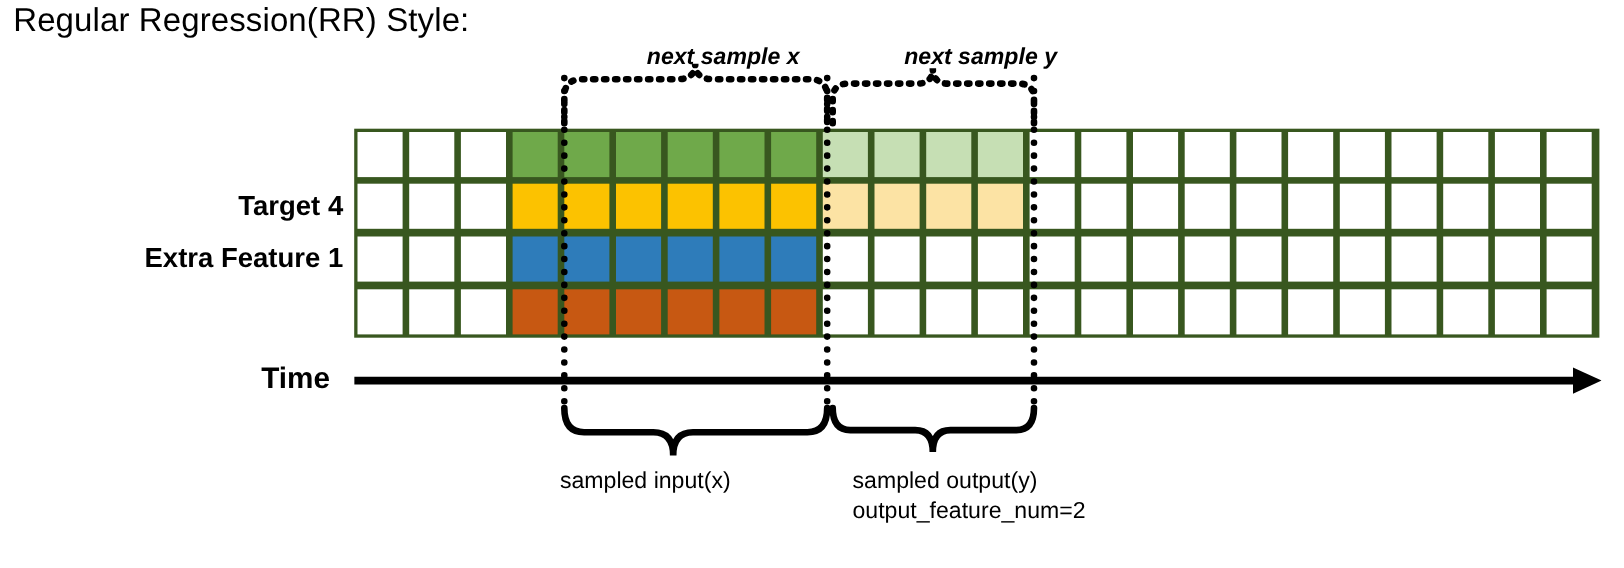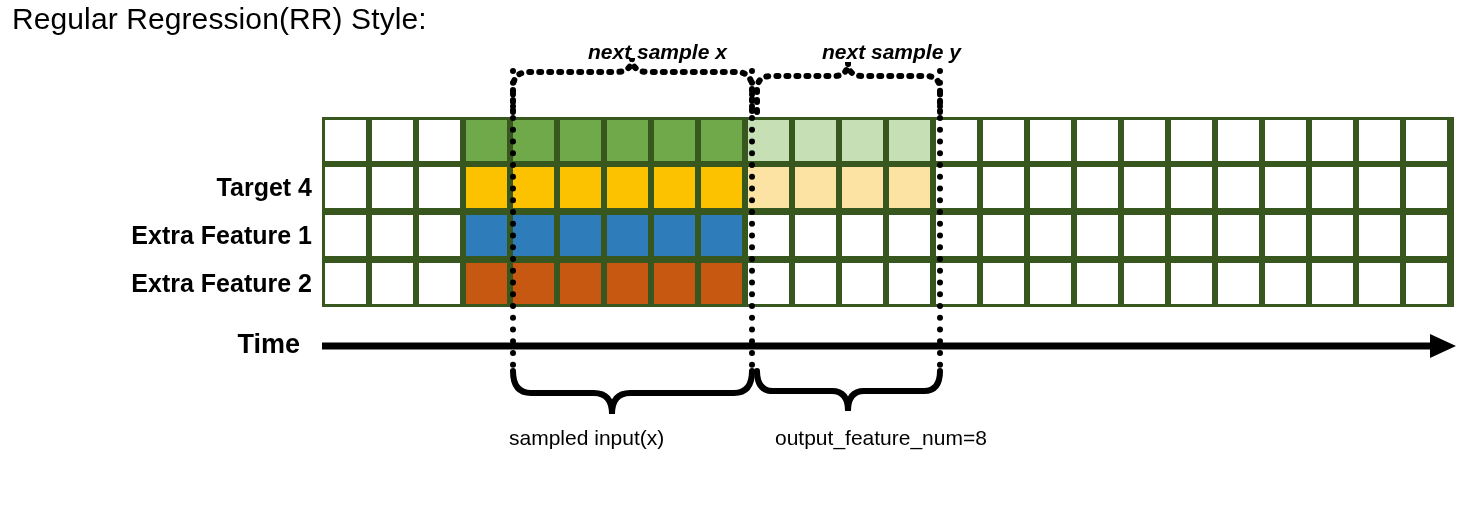--- a/index.html
+++ b/index.html
@@ -46,21 +46,20 @@
           white-space:nowrap;}
 </style>
 </head>
 <body>
 
 <div id="title">Regular Regression(RR) Style:</div>
 
 <div id="labels">
   <div class="rowlabel" style="top:47px">Target 4</div>
   <div class="rowlabel" style="top:95px">Extra Feature 1</div>
-  <div class="rowlabel" style="top:143px">Extra Feature 2</div>
 </div>
 
 <div id="grid">
   <div class="grow" id="row0" style="top:0px">
       <div class="cell " style="left: 3px;"></div>
       <div class="cell " style="left: 50px;"></div>
       <div class="cell " style="left: 97px;"></div>
       <div class="cell c-green" style="left: 144px;"></div>
       <div class="cell c-green" style="left: 191px;"></div>
       <div class="cell c-green" style="left: 238px;"></div>
@@ -187,14 +186,15 @@
 
   <path d="M513,371 Q513,393 531,393 L594,393 Q612,393 612,414 Q612,393 630,393 L734,393 Q752,393 752,371" fill="none" stroke="#000" stroke-width="6" stroke-linecap="round"></path>
 
   <path d="M757,371 Q757,391 773,391 L832,391 Q848,391 848,411 Q848,391 864,391 L924,391 Q940,391 940,371" fill="none" stroke="#000" stroke-width="6" stroke-linecap="round"></path>
 </svg>
 
 <div class="botcap" style="left:509px;top:424px;">
   <div>sampled input(x)</div>
 </div>
 <div class="botcap" style="left:775px;top:424px;">
-  <div>output_feature_num=8</div>
+  <div>sampled output(y)</div>
+  <div>output_feature_num=2</div>
 </div>
 
 </body></html>

